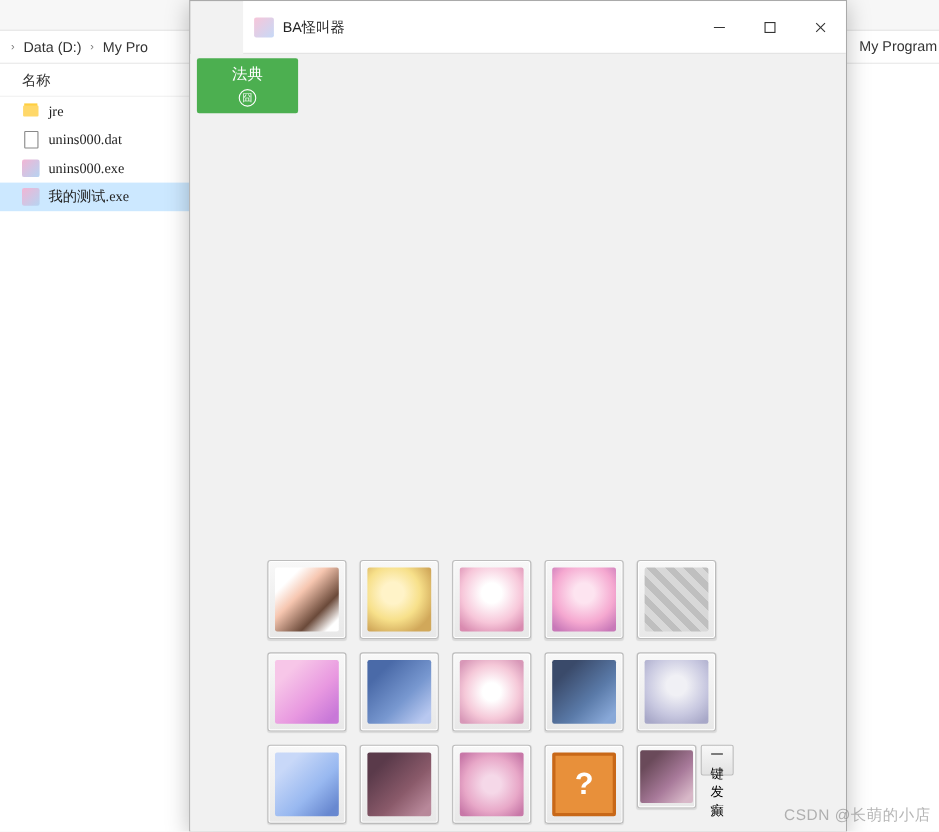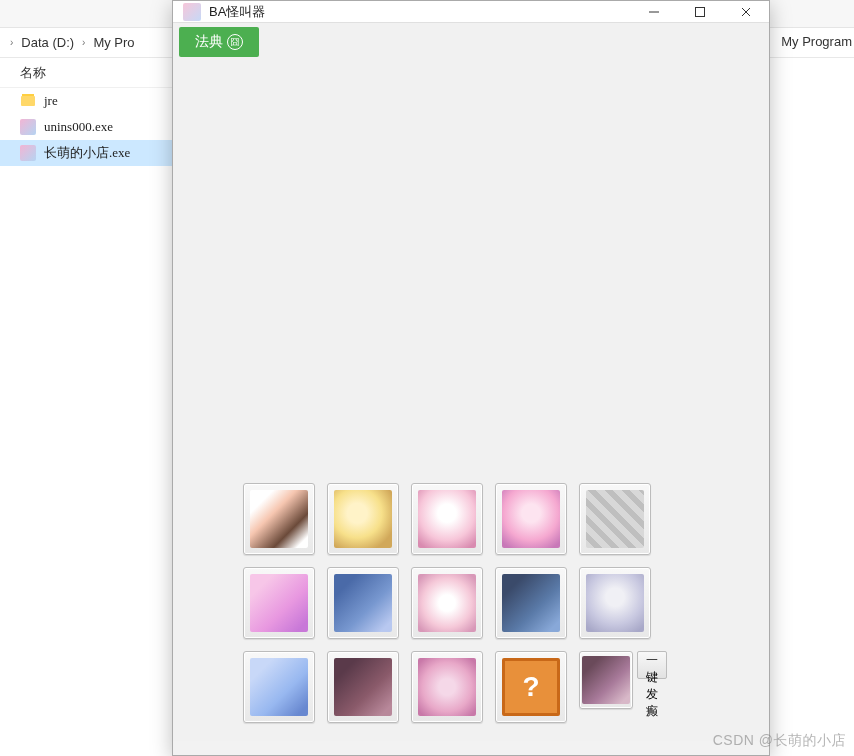--- a/index.html
+++ b/index.html
@@ -111,25 +111,26 @@
       position: absolute;
       left: 172px;
       top: 0;
       width: 598px;
       height: 756px;
       background: #f2f2f2;
       border: 1px solid #aaa;
       box-shadow: 0 4px 20px rgba(0,0,0,0.25);
     }
     .titlebar {
-      height: 22px;
+      height: 48px;
       background: #fff;
       display: flex;
       align-items: center;
       border-bottom: 1px solid #e0e0e0;
+      margin-left: 48px;
     }
     .titlebar-icon {
       width: 18px; height: 18px;
       margin: 0 8px 0 10px;
       background: linear-gradient(135deg,#f7c6d9,#c6d9f7);
       border-radius: 2px;
     }
     .titlebar-title {
       font-size: 13px;
       color: #222;
@@ -153,26 +154,27 @@
       position: relative;
       height: calc(100% - 36px);
       background: #f1f1f1;
     }
     .green-btn {
       position: absolute;
       left: 6px; top: 4px;
       background: #4caf50;
       color: #fff;
       border: none;
-      padding: 6px 16px;
+      padding: 6px 32px;
       font-size: 14px;
       border-radius: 2px;
       display: flex;
       align-items: center;
       gap: 4px;
+      flex-direction: column;
     }
     .green-btn .smiley {
       display: inline-flex;
       align-items: center;
       justify-content: center;
       width: 16px; height: 16px;
       border: 1.5px solid #fff;
       border-radius: 50%;
       font-size: 9px;
       line-height: 1;
@@ -286,26 +288,30 @@
 
   <div class="explorer-body">
     <div class="file-pane">
       <div class="col-header">名称</div>
 
       <div class="file-row">
         <span class="icon icon-folder"></span>
         <span>jre</span>
       </div>
       <div class="file-row">
+        <span class="icon icon-file"></span>
+        <span>unins000.dat</span>
+      </div>
+      <div class="file-row">
         <span class="icon icon-exe"></span>
         <span>unins000.exe</span>
       </div>
       <div class="file-row selected">
         <span class="icon icon-exe"></span>
-        <span>长萌的小店.exe</span>
+        <span>我的测试.exe</span>
       </div>
     </div>
   </div>
 </div>
 
 <div class="app-window">
   <div class="titlebar">
     <span class="titlebar-icon"></span>
     <span class="titlebar-title">BA怪叫器</span>
     <span class="titlebar-spacer"></span>

